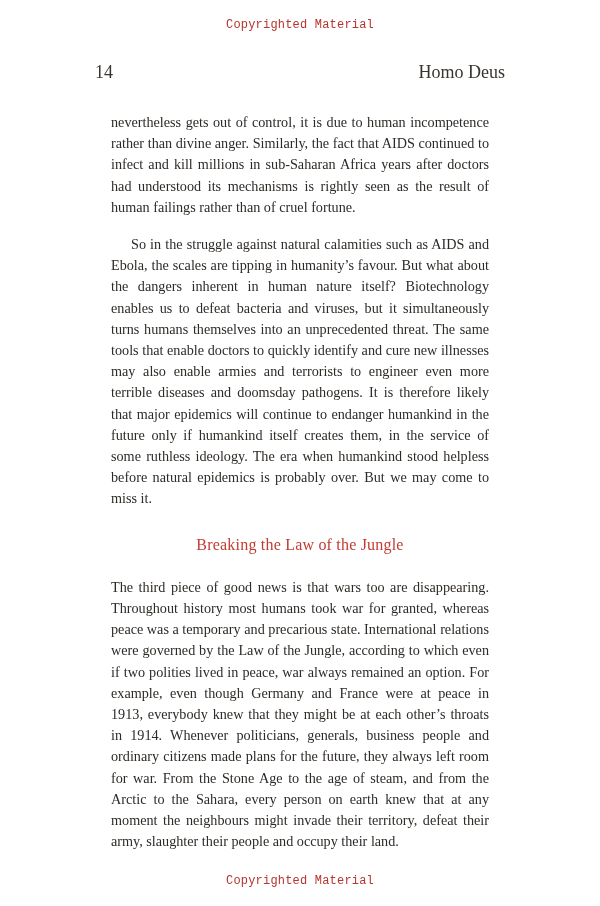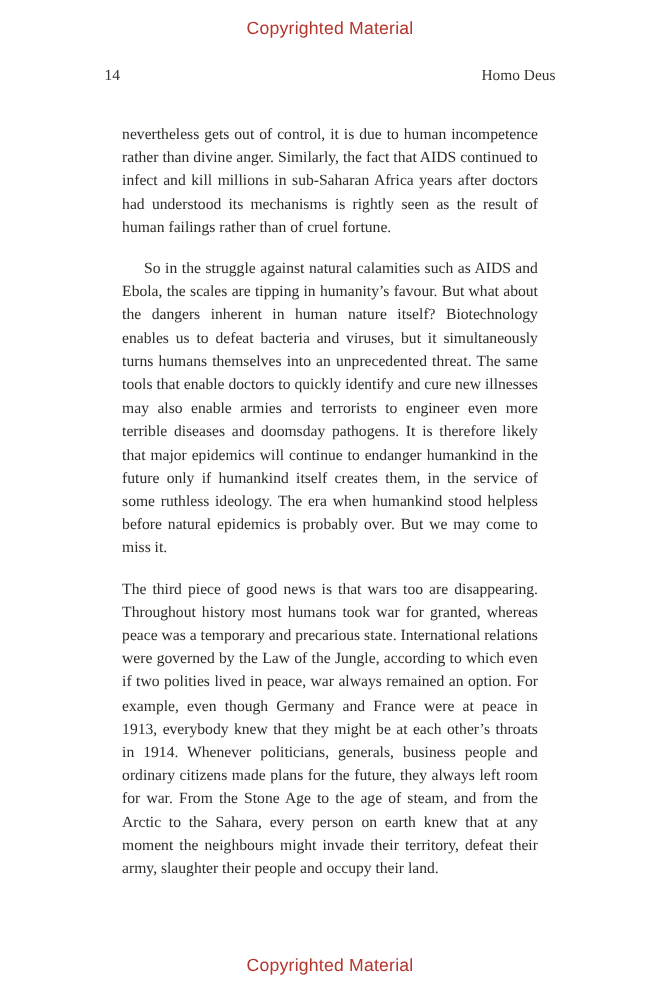--- a/index.html
+++ b/index.html
@@ -15,37 +15,37 @@
     box-sizing: border-box;
     font-family: "Liberation Serif", serif;
     color: #2e2a26;
     overflow: hidden;
   }
   .copyright {
     position: absolute;
     left: 0;
     right: 0;
     text-align: center;
-    font-family: Liberation Sans, sans-serif;
-    font-size: 16px;
+    font-family: Liberation Mono, monospace;
+    font-size: 12px;
     color: #b5342c;
     letter-spacing: 0.2px;
   }
   .copyright.top { top: 18px; }
   .copyright.bottom { bottom: 18px; }
 
   .running-head {
     position: absolute;
     top: 62px;
     left: 95px;
     right: 95px;
     display: flex;
     justify-content: space-between;
     align-items: baseline;
-    font-size: 14px;
+    font-size: 18px;
     color: #3a342e;
   }
 
   .text-block {
     position: absolute;
     top: 96px;
     left: 95px;
     width: 410px;
     font-size: 14.2px;
     line-height: 21.2px;
@@ -76,18 +76,19 @@
   <div class="copyright top">Copyrighted Material</div>
 
   <div class="running-head">
     <span>14</span>
     <span>Homo Deus</span>
   </div>
 
   <div class="text-block">
     <p>nevertheless gets out of control, it is due to human incompetence rather than divine anger. Similarly, the fact that AIDS continued to infect and kill millions in sub-Saharan Africa years after doctors had understood its mechanisms is rightly seen as the result of human failings rather than of cruel fortune.</p>
     <p class="indent">So in the struggle against natural calamities such as AIDS and Ebola, the scales are tipping in humanity’s favour. But what about the dangers inherent in human nature itself? Biotechnology enables us to defeat bacteria and viruses, but it simultaneously turns humans themselves into an unprecedented threat. The same tools that enable doctors to quickly identify and cure new illnesses may also enable armies and terrorists to engineer even more terrible diseases and doomsday pathogens. It is therefore likely that major epidemics will continue to endanger humankind in the future only if humankind itself creates them, in the service of some ruthless ideology. The era when humankind stood helpless before natural epidemics is probably over. But we may come to miss it.</p>
+    <h2 class="section-heading">Breaking the Law of the Jungle</h2>
     <p>The third piece of good news is that wars too are disappearing. Throughout history most humans took war for granted, whereas peace was a temporary and precarious state. International relations were governed by the Law of the Jungle, according to which even if two polities lived in peace, war always remained an option. For example, even though Germany and France were at peace in 1913, everybody knew that they might be at each other’s throats in 1914. Whenever politicians, generals, business people and ordinary citizens made plans for the future, they always left room for war. From the Stone Age to the age of steam, and from the Arctic to the Sahara, every person on earth knew that at any moment the neighbours might invade their territory, defeat their army, slaughter their people and occupy their land.</p>
   </div>
 
   <div class="copyright bottom">Copyrighted Material</div>
 
 </div>
 
 </body></html>

